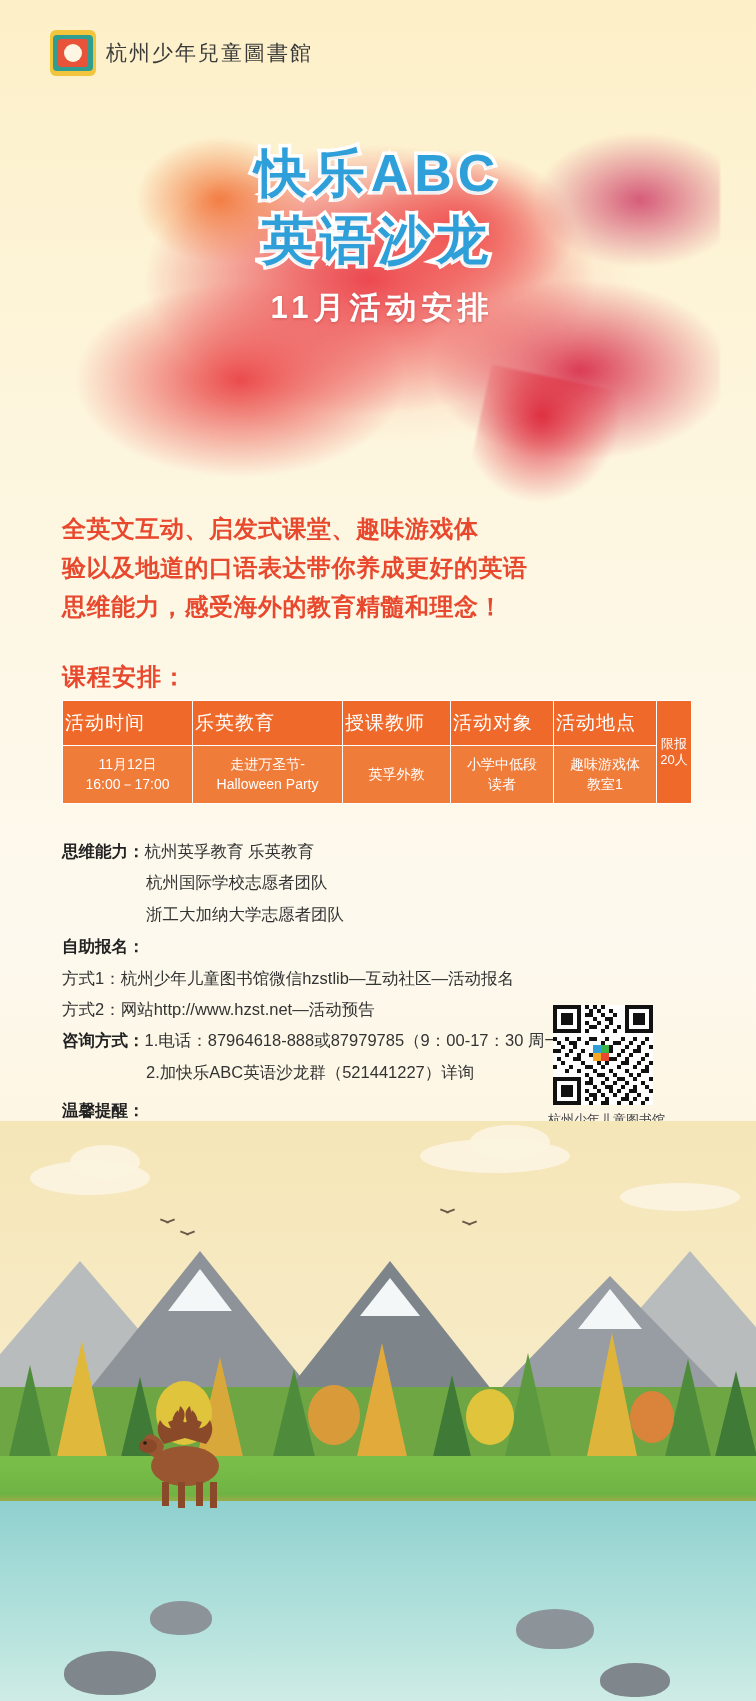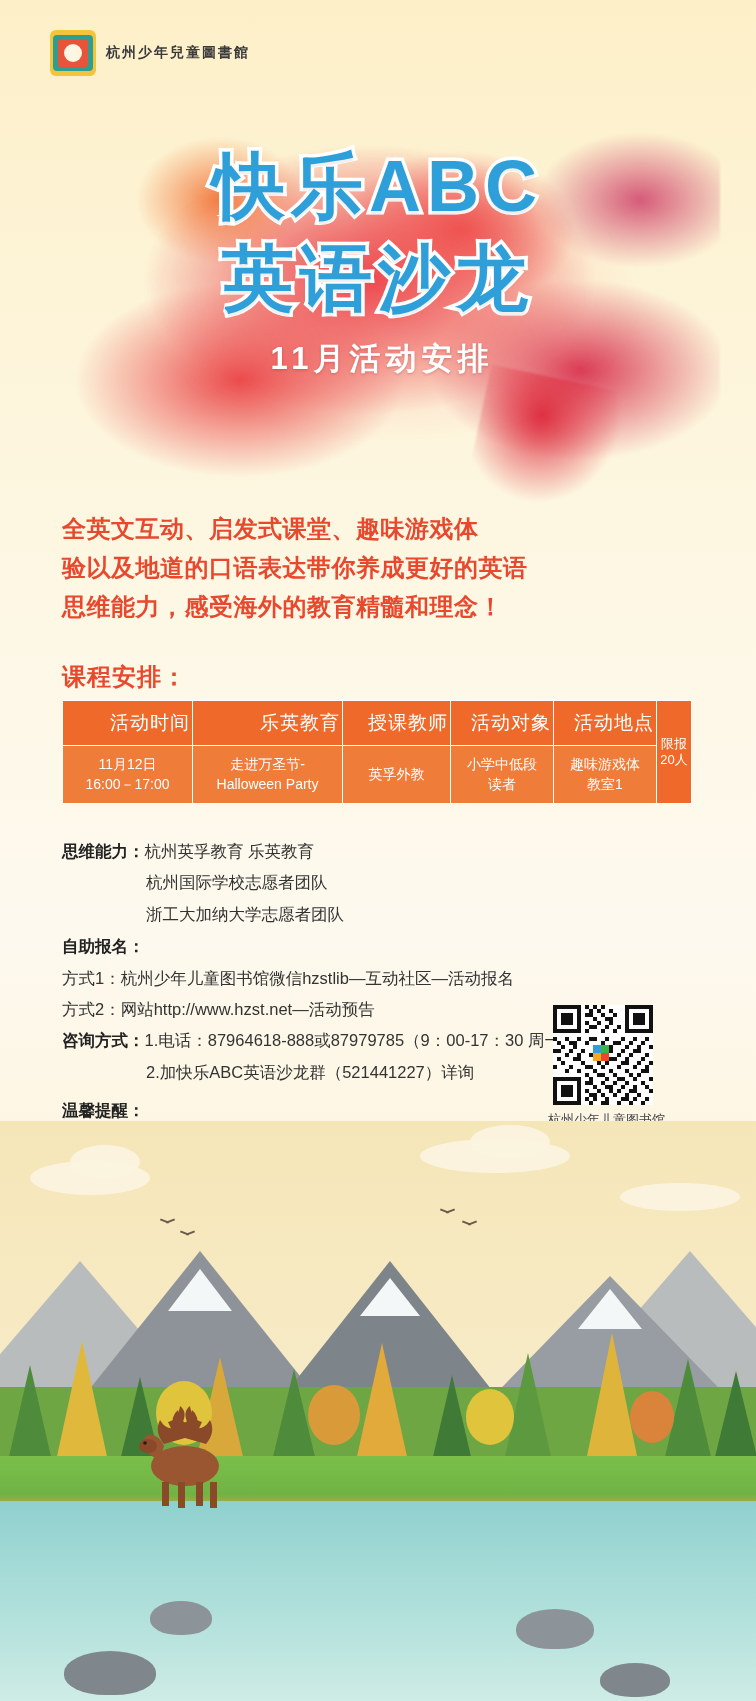--- a/index.html
+++ b/index.html
@@ -15,21 +15,21 @@
     background:linear-gradient(180deg,#fdf0c8 0%,#fdf4d8 18%,#fdf8e6 38%,#fdf9ee 55%,#fdf5e0 70%,#fbeccd 80%,#f7e4bb 88%,#f2dcae 100%);
   }
 
   
   .logo-row{position:absolute;left:50px;top:30px;display:flex;align-items:center;gap:10px;}
   .logo-mark{width:46px;height:46px;position:relative;}
   .logo-mark .bk{position:absolute;inset:0;border-radius:6px;background:#f2c53d;}
   .logo-mark .bk2{position:absolute;left:3px;top:5px;width:40px;height:36px;border-radius:4px;background:#2f9d8f;}
   .logo-mark .bk3{position:absolute;left:8px;top:9px;width:30px;height:28px;border-radius:3px;background:#e8533a;}
   .logo-mark .bk4{position:absolute;left:14px;top:14px;width:18px;height:18px;border-radius:50%;background:#fdf6e3;}
-  .logo-text{font-size:14px;letter-spacing:2px;color:#3a3a3a;font-weight:bold;}
+  .logo-text{font-size:21px;letter-spacing:2px;color:#3a3a3a;font-weight:normal;}
 
   
   .blob{
     position:absolute;left:40px;top:80px;width:680px;height:430px;
     background:
       radial-gradient(ellipse 120px 90px at 180px 120px, rgba(242,120,60,.95), rgba(242,120,60,0) 70%),
       radial-gradient(ellipse 160px 110px at 420px 150px, rgba(236,70,70,.95), rgba(236,70,70,0) 72%),
       radial-gradient(ellipse 300px 180px at 330px 200px, rgba(227,46,62,.97), rgba(227,46,62,0) 75%),
       radial-gradient(ellipse 200px 120px at 540px 290px, rgba(214,38,70,.9), rgba(214,38,70,0) 75%),
       radial-gradient(ellipse 220px 130px at 200px 300px, rgba(233,59,62,.92), rgba(233,59,62,0) 75%),
@@ -44,21 +44,21 @@
   }
   .blob-soft{
     position:absolute;left:60px;top:95px;width:650px;height:400px;
     background:radial-gradient(ellipse 320px 190px at 330px 200px, rgba(255,120,110,.35), rgba(255,120,110,0) 78%);
     filter:blur(6px);
   }
 
   
   .title-wrap{position:absolute;left:0;top:140px;width:756px;text-align:center;}
   .title-line{
-    font-size:72px;font-weight:bold;letter-spacing:6px;line-height:1.28;
+    font-size:52px;font-weight:bold;letter-spacing:6px;line-height:1.28;
     color:#2e9fd8;
     -webkit-text-stroke:7px #ffffff;
     paint-order:stroke fill;
     text-shadow:0 3px 0 rgba(0,0,0,.06);
   }
   .subtitle{
     margin-top:14px;font-size:31px;letter-spacing:5px;color:#ffffff;font-weight:bold;
     text-shadow:0 1px 3px rgba(120,0,0,.25);
     padding-left:8px;
   }
@@ -72,21 +72,21 @@
   .intro p{margin:0;}
 
   
   .sect-title{
     position:absolute;left:62px;top:661px;font-size:24px;font-weight:bold;color:#e8492e;letter-spacing:1px;text-align:center;
   }
   .table-wrap{position:absolute;left:62px;top:700px;width:630px;display:flex;}
   table.sched{border-collapse:collapse;width:594px;table-layout:fixed;}
   table.sched th{
     background:#ef6a2a;color:#fff;font-size:19px;font-weight:normal;
-    border:1px solid #ffffff;padding:9px 2px;text-align:right;letter-spacing:1px;
+    border:1px solid #ffffff;padding:9px 2px;text-align:left;letter-spacing:1px;
   }
   table.sched td{
     background:#f07c3a;color:#fff;font-size:14px;
     border:1px solid #ffffff;padding:9px 4px;text-align:center;line-height:1.4;
   }
   .col1{width:130px;}.col2{width:150px;}.col3{width:108px;}.col4{width:103px;}.col5{width:103px;}
   .limit{
     width:36px;background:#ef6a2a;color:#fff;border:1px solid #fff;border-left:none;
     display:flex;align-items:center;justify-content:center;font-size:13px;text-align:center;line-height:1.25;
   }

